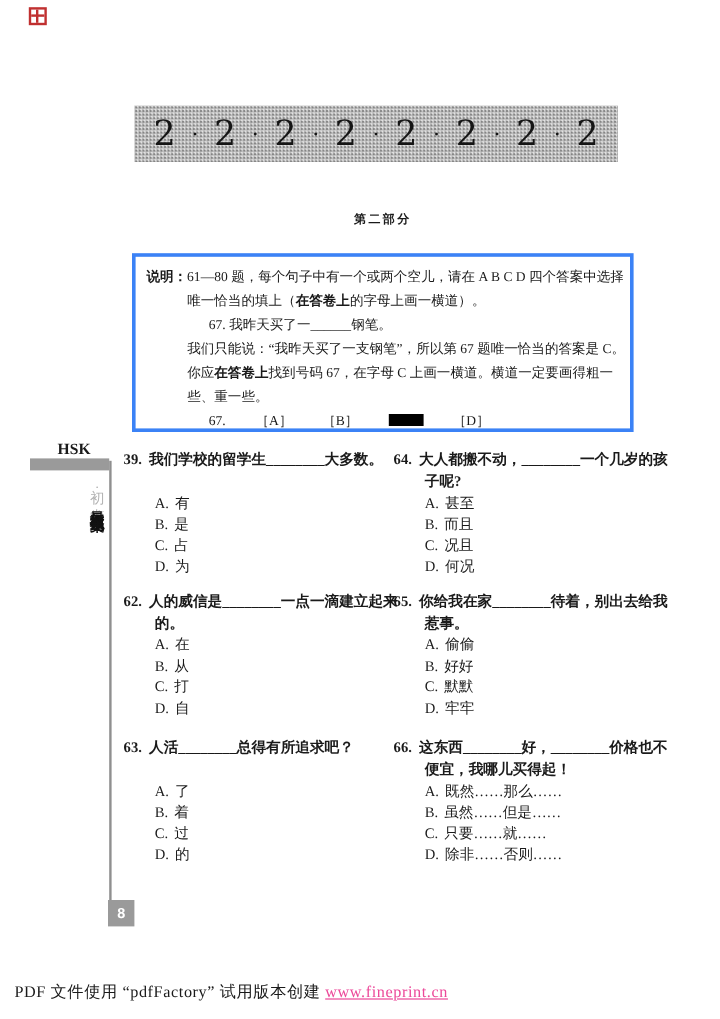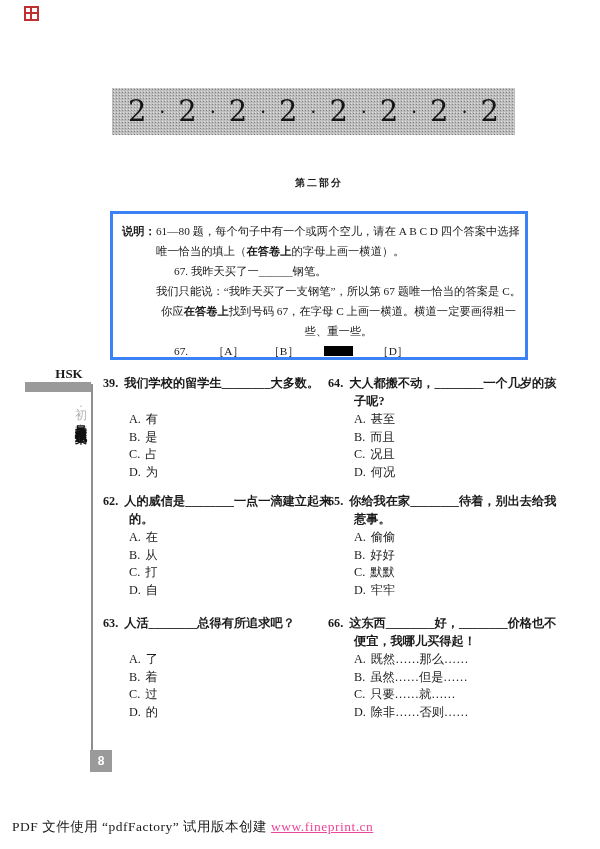--- a/index.html
+++ b/index.html
@@ -36,35 +36,35 @@
     border:3px solid #3b82f6;padding:7px 4px 0 9px;
     font-size:11.3px;line-height:20px;
   }
   .ins-row{padding-left:34px;text-indent:-34px;}
   .ins-label{font-weight:bold;}
   .b{font-weight:bold;}
   .ins-example-label{margin-left:34px;}
   .ins-example-q{margin-left:52px;}
   .ins-example-opts{margin-left:76px;}
   .ins-opt{margin-right:22px;}
-  .ins-para2{margin-left:34px;text-align:center;}
+  .ins-para2{margin-left:34px;}
   .ins-answer{margin-left:52px;}
   .ins-answer > span{margin-right:22px;}
   .ans-fill{display:inline-block;width:29px;height:10px;background:#000;vertical-align:-1px;margin-right:22px;}
   .question{position:absolute;font-size:12.2px;}
   .q-left{left:103px;width:232px;}
   .q-right{left:328px;width:232px;}
   .q-stem{padding-left:26px;text-indent:-26px;line-height:18px;font-weight:bold;}
   .q-num{margin-right:6px;}
   .q-opts{position:absolute;left:26px;top:37px;}
   .q-opt{line-height:17.5px;white-space:nowrap;}
   .q-opt-letter{margin-right:5px;}
 
   
-  .hsk-label{position:absolute;left:48px;top:366px;width:42px;text-align:center;
+  .hsk-label{position:absolute;left:48px;top:366px;width:42px;text-align:left;
     font-weight:bold;font-size:13px;font-family:"Liberation Serif","DejaVu Serif",serif;}
   .side-bar{position:absolute;left:25px;top:382px;width:66px;height:10px;background:#9a9a9a;}
   .side-line{position:absolute;left:91px;top:384px;width:2px;height:366px;background:#8f8f8f;}
   .side-vtext{
     position:absolute;left:72px;top:398px;height:150px;
     writing-mode:vertical-rl;text-orientation:upright;
     font-size:12px;letter-spacing:1px;line-height:18px;
   }
   .vt-light{color:#b2b2b2;}
   .vt-dark{color:#111;font-weight:bold;}

